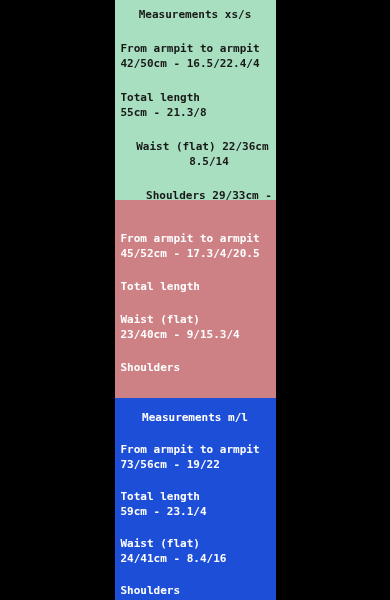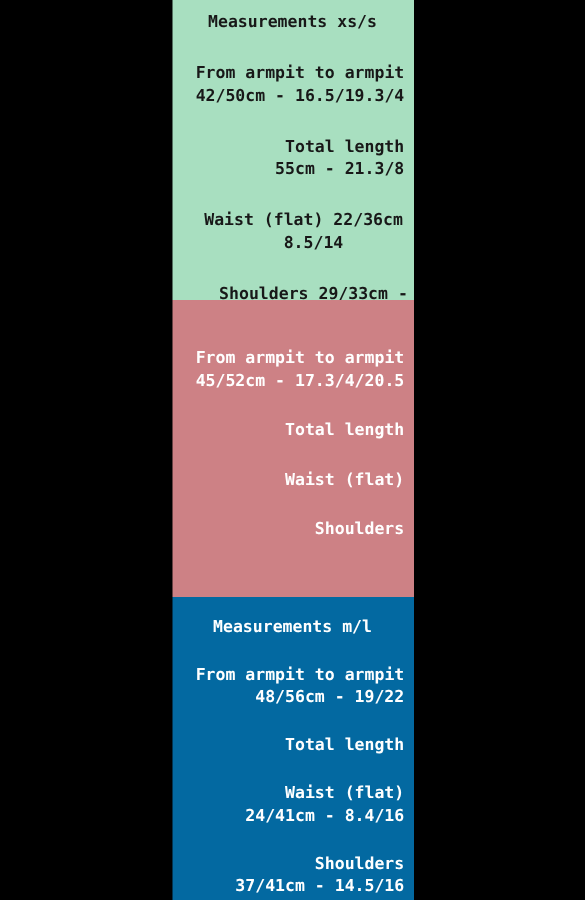--- a/index.html
+++ b/index.html
@@ -36,21 +36,21 @@
     height: 200px;
     padding-top: 7px;
   }
   .panel-s-m {
     background: #cd8185;
     color: #ffffff;
     height: 198px;
     padding-top: 13px;
   }
   .panel-m-l {
-    background: #0369a1;
+    background: #1d4ed8;
     color: #ffffff;
     height: 202px;
     padding-top: 12px;
   }
   .panel-title {
     font-size: 11px;
     font-weight: bold;
     line-height: 15px;
     text-align: center;
     letter-spacing: 0px;
@@ -58,38 +58,38 @@
   }
   .measure-block {
     text-align: center;
     font-size: 11px;
     font-weight: bold;
     line-height: 15px;
     width: 100%;
   }
   .measure-line {
     display: block;
-    text-align: right;
+    text-align: left;
   }
   .panel-xs-s .measure-block { margin-top: 19px; }
   .panel-xs-s .measure-block.flow { margin-top: 19px; margin-left: 28px; }
   .panel-s-m .measure-block { margin-top: 18px; }
   .panel-m-l .measure-block { margin-top: 17px; }
 </style>
 </head>
 <body>
 
 <div class="size-chart">
 
   <div class="panel panel-xs-s">
     <div class="panel-title">Measurements xs/s</div>
 
     <div class="measure-block">
       <span class="measure-line">From armpit to armpit</span>
-      <span class="measure-line">42/50cm - 16.5/19.3/4</span>
+      <span class="measure-line">42/50cm - 16.5/22.4/4</span>
     </div>
 
     <div class="measure-block">
       <span class="measure-line">Total length</span>
       <span class="measure-line">55cm - 21.3/8</span>
     </div>
 
     <div class="measure-block flow">Waist (flat) 22/36cm - 8.5/14</div>
 
     <div class="measure-block flow">Shoulders 29/33cm - 11.5/13</div>
@@ -101,38 +101,40 @@
       <span class="measure-line">From armpit to armpit</span>
       <span class="measure-line">45/52cm - 17.3/4/20.5</span>
     </div>
 
     <div class="measure-block">
       <span class="measure-line">Total length</span>
     </div>
 
     <div class="measure-block">
       <span class="measure-line">Waist (flat)</span>
+      <span class="measure-line">23/40cm - 9/15.3/4</span>
     </div>
 
     <div class="measure-block">
       <span class="measure-line">Shoulders</span>
 
     </div>
   </div>
 
   <div class="panel panel-m-l">
     <div class="panel-title">Measurements m/l</div>
 
     <div class="measure-block">
       <span class="measure-line">From armpit to armpit</span>
-      <span class="measure-line">48/56cm - 19/22</span>
+      <span class="measure-line">73/56cm - 19/22</span>
     </div>
 
     <div class="measure-block">
       <span class="measure-line">Total length</span>
+      <span class="measure-line">59cm - 23.1/4</span>
     </div>
 
     <div class="measure-block">
       <span class="measure-line">Waist (flat)</span>
       <span class="measure-line">24/41cm - 8.4/16</span>
     </div>
 
     <div class="measure-block">
       <span class="measure-line">Shoulders</span>
       <span class="measure-line">37/41cm - 14.5/16</span>

